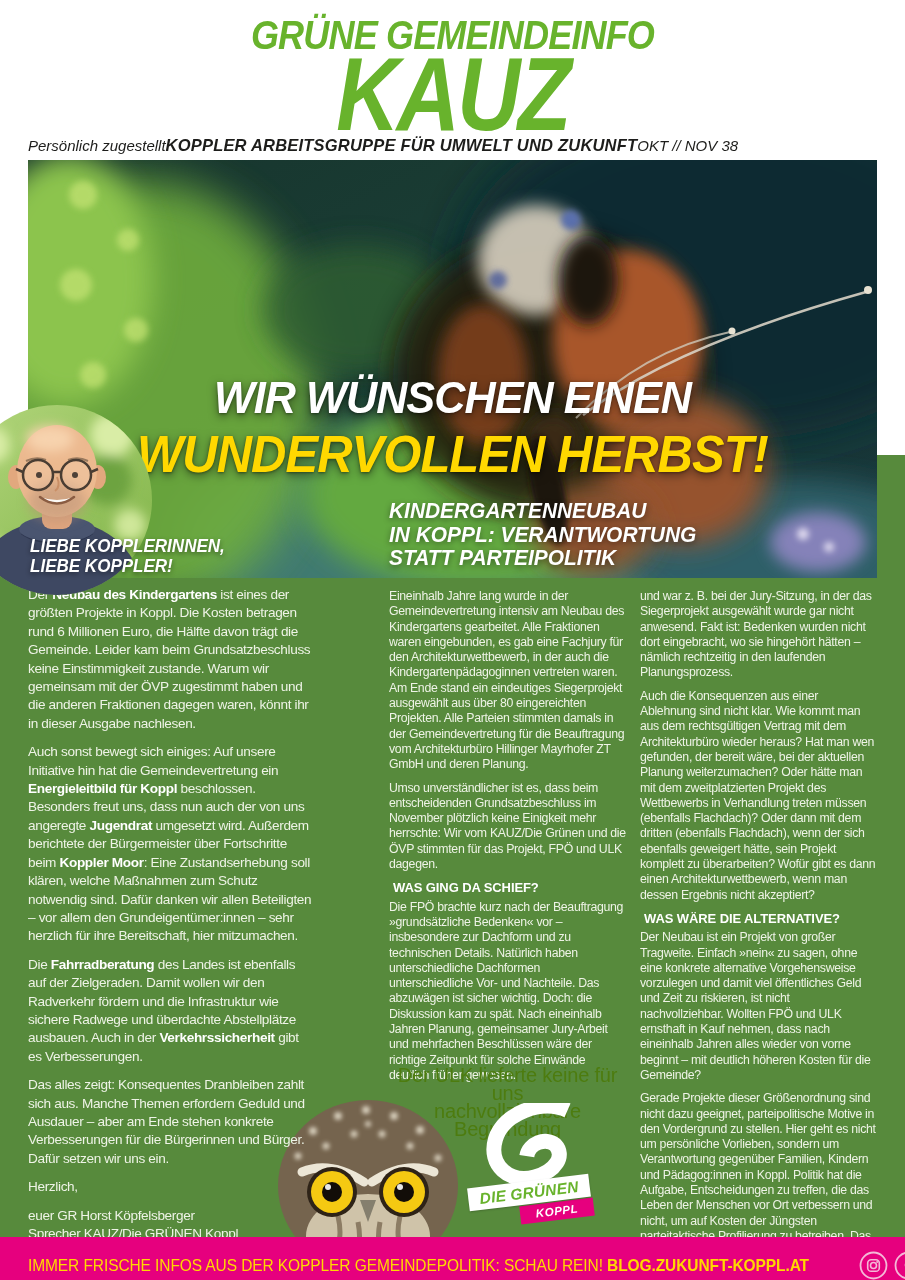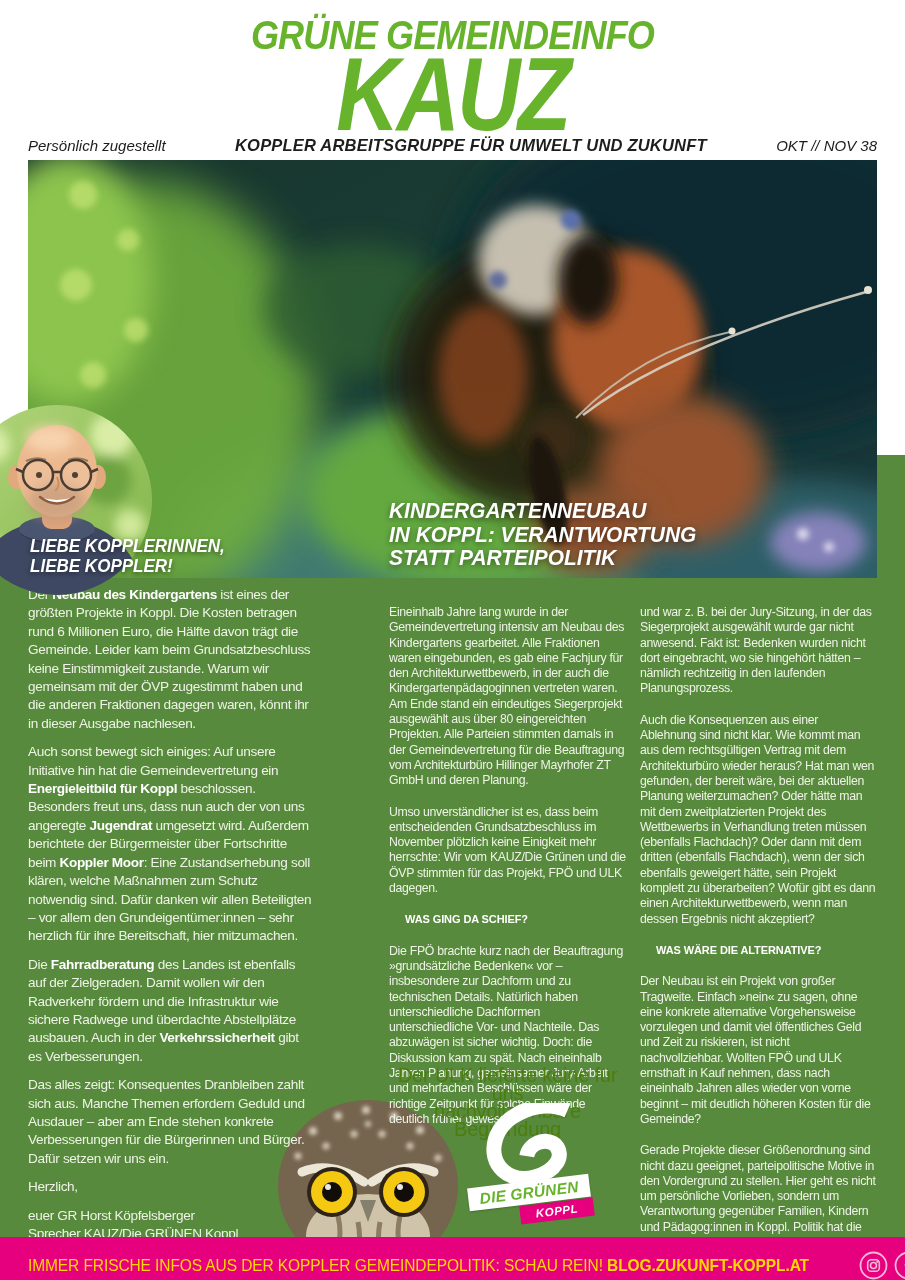--- a/index.html
+++ b/index.html
@@ -14,21 +14,21 @@
     font-size:41px; font-weight:bold; font-style:italic; letter-spacing:-1px;
     color:var(--brand_green,#68b32c); transform:scaleX(.88);
   }
   .mast-title {
     position:absolute; top:42px; left:0; width:100%; text-align:center;
     font-size:104px; font-weight:bold; font-style:italic; letter-spacing:-3px;
     color:var(--brand_green,#68b32c); transform:scaleX(.84); line-height:1;
   }
   .metarow {
     position:absolute; top:133px; left:28px; right:28px; height:24px;
-    display:flex; align-items:center; justify-content:space-between;
+    display:flex; align-items:center; justify-content:flex-start;
     color:#1d1d1b;
   }
   .meta-left, .meta-right { font-style:italic; font-size:15px; }
   .meta-center { font-style:italic; font-weight:bold; font-size:16.5px; letter-spacing:.2px; }
   
   .green-panel { position:absolute; left:0; top:455px; width:905px; height:782px;
     background:var(--panel_green,#578a3c); }
   
   .hero { position:absolute; left:28px; top:160px; width:849px; height:418px; overflow:hidden; z-index:2; }
   .hero svg { display:block; }
@@ -50,22 +50,22 @@
   .article-title { position:absolute; left:389px; top:499px; z-index:5; color:#fff;
     font-style:italic; font-weight:bold; font-size:22px; line-height:23.5px;
     transform:scaleX(.95); transform-origin:left;
     text-shadow:0 2px 7px rgba(0,0,0,.45); }
   
   .col { position:absolute; z-index:3; color:var(--body_text,#eef3e6); }
   .col-letter { left:28px; top:586px; width:287px; font-size:13.6px; line-height:18.4px; letter-spacing:-.35px; }
   .col-letter p { margin:0 0 10px; }
   .col-a { left:389px; top:589px; width:237px; }
   .col-b { left:640px; top:589px; width:236px; }
-  .col-a p, .col-b p { font-size:12.3px; line-height:15.3px; letter-spacing:-.3px; margin:16px 0 8px; }
-  .col h4 { color:#fff; font-size:11px; line-height:15.3px; letter-spacing:-.1px; margin:16px; }
+  .col-a p, .col-b p { font-size:12.3px; line-height:15.3px; letter-spacing:-.3px; margin:0 0 8px; }
+  .col h4 { color:#fff; font-size:13px; line-height:15.3px; letter-spacing:-.1px; margin:4px; }
   .bb { font-weight:bold; color:#ffffff; }
   .pre { white-space:pre-line; }
   .pullquote { position:absolute; left:389px; top:1066px; width:237px; z-index:3;
     text-align:center; color:#4d7c0f; font-size:20px; line-height:18px; letter-spacing:-.2px;
     white-space:pre-line; }
   
   .owl { position:absolute; left:268px; top:1086px; width:202px; height:151px; overflow:hidden; z-index:2; }
   
   .logo { position:absolute; left:468px; top:1103px; width:150px; height:132px; z-index:4; }
   .logo-g { position:absolute; left:8px; top:0; width:112px; height:84px; }
@@ -156,20 +156,24 @@
       <ellipse cx="790" cy="382" rx="48" ry="30" fill="#8f86c2" opacity=".9" filter="url(#b8)"></ellipse>
       <circle cx="775" cy="374" r="6" fill="#ded9ee" filter="url(#b3)"></circle>
       <circle cx="801" cy="387" r="5" fill="#ded9ee" filter="url(#b3)"></circle>
       <circle cx="525" cy="280" r="28" fill="#3a2a16" filter="url(#b8)"></circle>
       <ellipse cx="520" cy="330" rx="16" ry="55" fill="#1c130b" filter="url(#b3)" transform="rotate(-12 520 330)"></ellipse>
       <path d="M 555 255 C 620 205 720 165 838 132" stroke="#d8d2c4" stroke-width="2.5" fill="none" opacity=".9"></path>
       <circle cx="840" cy="130" r="4" fill="#e8e2d2"></circle>
       <path d="M 548 258 C 590 215 640 185 702 172" stroke="#cfc9ba" stroke-width="2" fill="none" opacity=".8"></path>
       <circle cx="704" cy="171" r="3.5" fill="#e8e2d2"></circle>
     </svg>
+    <div class="hero-headline">
+      <div class="hl1">WIR WÜNSCHEN EINEN</div>
+      <div class="hl2">WUNDERVOLLEN HERBST!</div>
+    </div>
   </div>
 
   <div class="portrait">
     <svg width="190" height="190" viewBox="0 0 190 190">
       <defs>
         <linearGradient id="pg" x1="0" y1="0" x2="1" y2="1">
           <stop offset="0" stop-color="#b3d67c"></stop>
             <stop offset="1" stop-color="#7fb347"></stop>
         </linearGradient>
         <filter id="pb" x="-60%" y="-60%" width="220%" height="220%">

